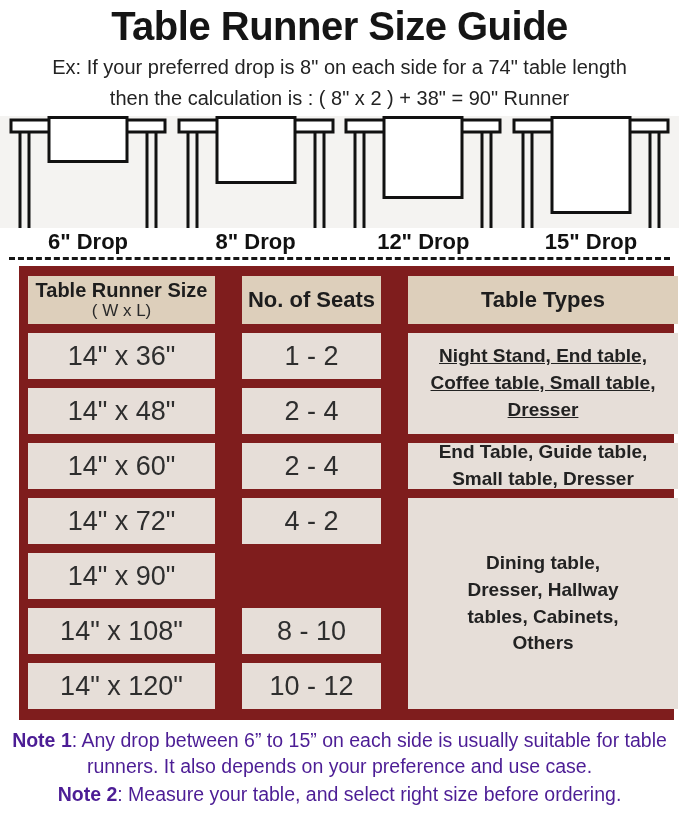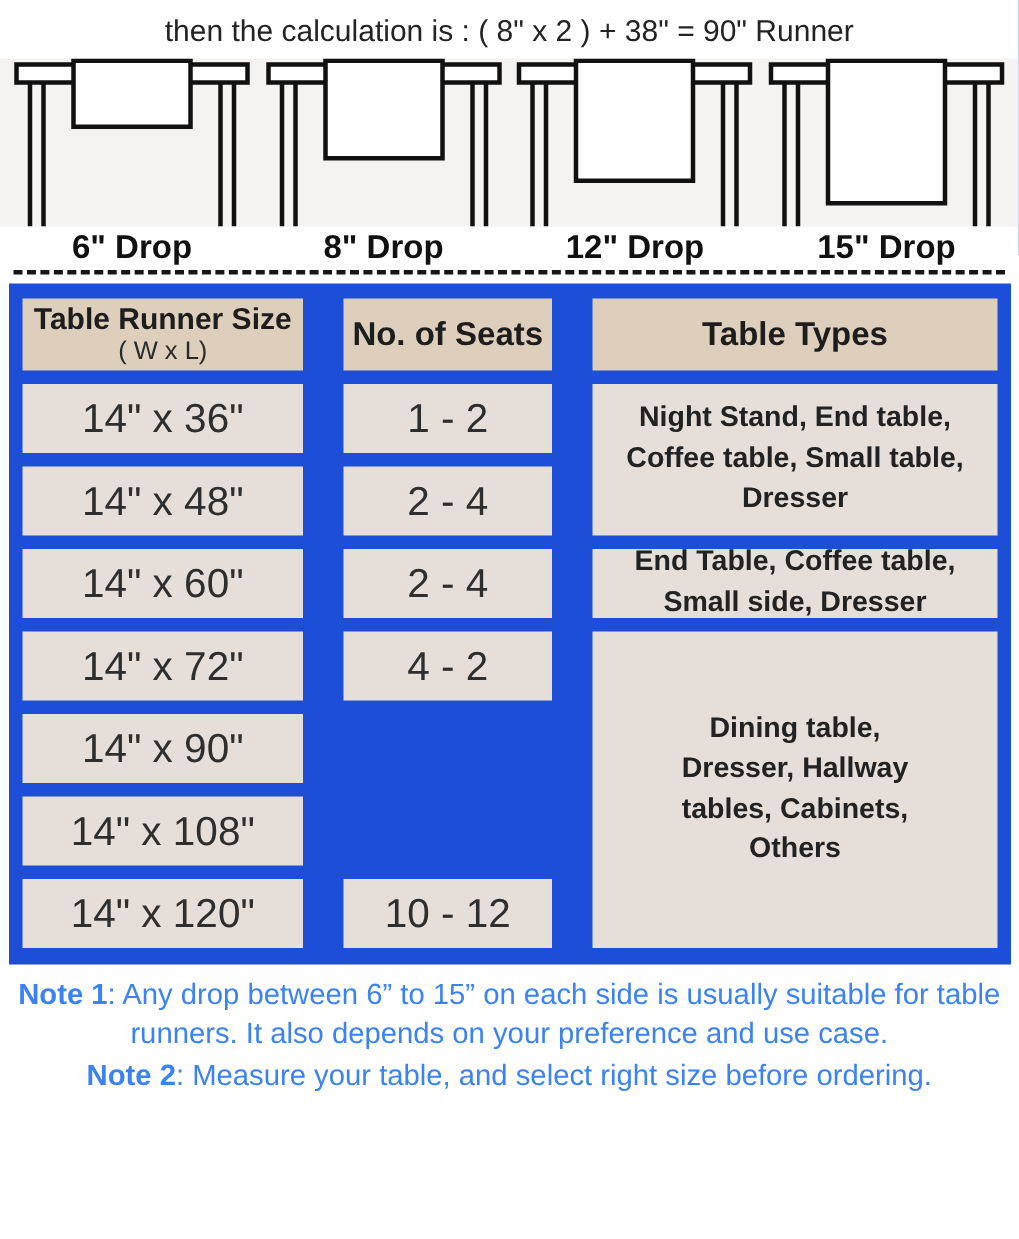--- a/index.html
+++ b/index.html
@@ -25,21 +25,21 @@
   }
   .illus { width: 160px; height: 112px; flex: 0 0 auto; }
 
   .drop-labels { display: flex; justify-content: space-between; padding: 0 8px; height: 28px; align-items: center; }
   .drop-label { width: 160px; text-align: center; font-size: 22px; font-weight: 700; color: #111; }
 
   .dashed-divider { margin: 1px 9px 0 9px; border-top: 3px dashed #161616; height: 0; }
 
   
   .panel {
-    margin: 6px 5px 0 6px; background: #1d4ed8;
+    margin: 6px 5px 0 19px; background: #7f1d1d;
     padding: 10px 9px 11px 9px;
   }
   .size-grid {
     display: grid;
     grid-template-columns: 187px 139px 270px;
     column-gap: 27px;
     grid-template-rows: 48px repeat(7, 46px);
     row-gap: 9px;
   }
   .hcell {
@@ -51,33 +51,35 @@
   .hcell.big { font-size: 22px; font-weight: 700; color: #1d1d1d; }
 
   .dcell {
     background: #e6ded8; display: flex; align-items: center; justify-content: center;
     font-size: 27px; font-weight: 400; color: #2e2e2e; text-align: center;
   }
   .tcell {
     background: #e6ded8; display: flex; align-items: center; justify-content: center;
     font-size: 19px; font-weight: 700; color: #222; text-align: center; line-height: 1.42;
   }
-  .tcell.ta { grid-column: 3; grid-row: 2 / 4; padding: 4px 12px; }
+  .tcell.ta { grid-column: 3; grid-row: 2 / 4; padding: 4px 12px; text-decoration: underline; }
   .tcell.tb { grid-column: 3; grid-row: 4 / 5; padding: 2px 14px; }
   .tcell.tc { grid-column: 3; grid-row: 5 / 9; padding: 14px 42px; }
 
   
   .notes { padding: 8px 10px 0 10px; text-align: center; }
-  .note { font-size: 19.5px; line-height: 1.33; color: #3b82f6; max-width: 657px; margin: 0 auto 2px auto; }
+  .note { font-size: 19.5px; line-height: 1.33; color: #4c1d95; max-width: 657px; margin: 0 auto 2px auto; }
   .note b { font-weight: 700; }
 </style>
 </head>
 <body>
 
 <div class="header">
+  <div class="title">Table Runner Size Guide</div>
+  <div class="intro-line">Ex: If your preferred drop is 8" on each side for a 74" table length</div>
   <div class="intro-line">then the calculation is : ( 8" x 2 ) + 38" = 90" Runner</div>
 </div>
 
 <div class="illus-band">
   <svg class="illus" viewBox="0 0 160 112">
     <rect x="3" y="4" width="154" height="12" fill="#ffffff" stroke="#111" stroke-width="3"></rect>
     <g stroke="#111" stroke-width="3">
       <line x1="12" y1="16" x2="12" y2="112"></line>
         <line x1="21" y1="16" x2="21" y2="112"></line>
       <line x1="139" y1="16" x2="139" y2="112"></line>
@@ -141,24 +143,25 @@
     <div class="dcell" style="grid-column:1;grid-row:4">14" x 60"</div>
     <div class="dcell" style="grid-column:1;grid-row:5">14" x 72"</div>
     <div class="dcell" style="grid-column:1;grid-row:6">14" x 90"</div>
     <div class="dcell" style="grid-column:1;grid-row:7">14" x 108"</div>
     <div class="dcell" style="grid-column:1;grid-row:8">14" x 120"</div>
 
     <div class="dcell" style="grid-column:2;grid-row:2">1 - 2</div>
     <div class="dcell" style="grid-column:2;grid-row:3">2 - 4</div>
     <div class="dcell" style="grid-column:2;grid-row:4">2 - 4</div>
     <div class="dcell" style="grid-column:2;grid-row:5">4 - 2</div>
+    <div class="dcell" style="grid-column:2;grid-row:7">8 - 10</div>
     <div class="dcell" style="grid-column:2;grid-row:8">10 - 12</div>
 
     <div class="tcell ta">Night Stand, End table, Coffee table, Small table, Dresser</div>
-    <div class="tcell tb">End Table, Coffee table, Small side, Dresser</div>
+    <div class="tcell tb">End Table, Guide table, Small table, Dresser</div>
     <div class="tcell tc">Dining table, Dresser, Hallway tables, Cabinets, Others</div>
   </div>
 </div>
 
 <div class="notes">
   <p class="note"><b>Note 1</b><span>: Any drop between 6” to 15” on each side is usually suitable for table runners. It also depends on your preference and use case.</span></p>
   <p class="note"><b>Note 2</b><span>: Measure your table, and select right size before ordering.</span></p>
 </div>
 
 </body></html>

